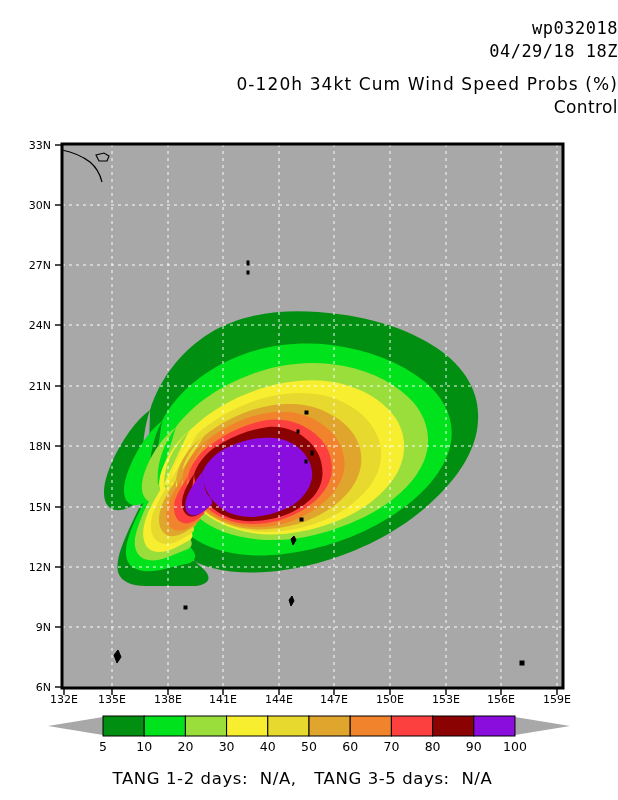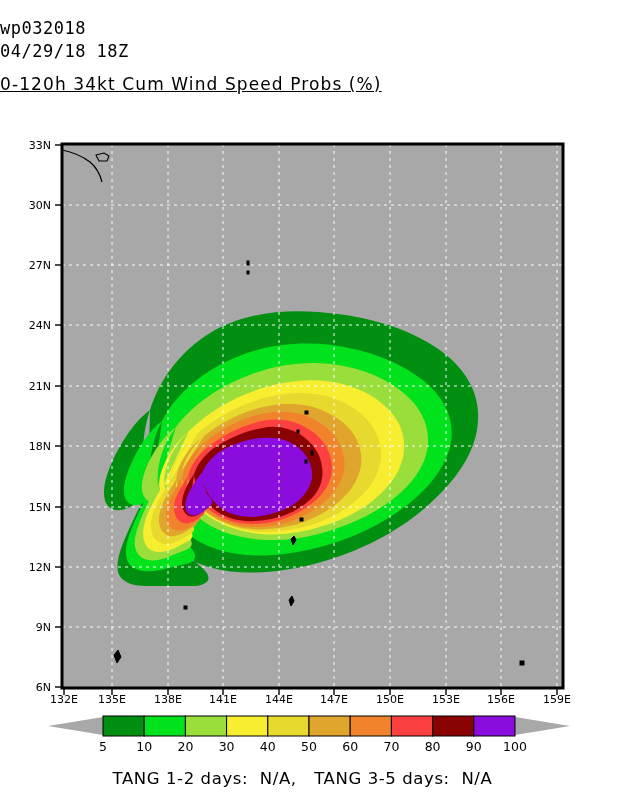--- a/index.html
+++ b/index.html
@@ -14,42 +14,41 @@
     font-family: "DejaVu Sans", sans-serif;
     color: #000000;
     overflow: hidden;
   }
 
   .titles {
     position: absolute;
     top: 0;
     left: 0;
     width: 618px;
-    text-align: left;
+    text-align: right;
   }
   .title-line-1 {
     font-family: "DejaVu Sans Mono", monospace;
     font-size: 17px;
     letter-spacing: 0.5px;
     margin-top: 17px;
     line-height: 23px;
   }
   .title-line-2 {
     font-family: "DejaVu Sans Mono", monospace;
     font-size: 17px;
     letter-spacing: 0.5px;
     line-height: 23px;
   }
   .subtitle-line-1 {
     font-family: "DejaVu Sans", sans-serif;
     font-size: 17px;
     letter-spacing: 1.1px;
     margin-top: 9px;
     line-height: 24px;
-    text-decoration: underline;
   }
   .subtitle-line-2 {
     font-family: "DejaVu Sans", sans-serif;
     font-size: 17px;
     letter-spacing: 0.4px;
     line-height: 22px;
   }
 
   #plot-wrap {
     position: absolute;
@@ -83,20 +82,21 @@
     fill: #000000;
   }
 </style>
 </head>
 <body>
 
 <div class="titles">
   <div class="title-line-1">wp032018</div>
   <div class="title-line-2">04/29/18 18Z</div>
   <div class="subtitle-line-1">0-120h 34kt Cum Wind Speed Probs (%)</div>
+  <div class="subtitle-line-2">Control</div>
 </div>
 
 <svg id="plot-wrap" width="618" height="800" viewBox="0 0 618 800">
 
   <defs>
     <clipPath id="plotclip">
       <rect x="62" y="144" width="501" height="544"></rect>
     </clipPath>
   </defs>
 

